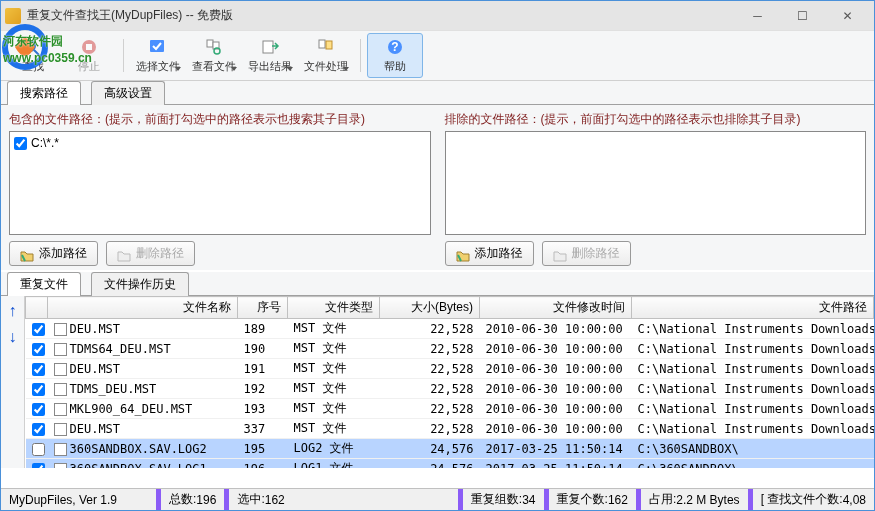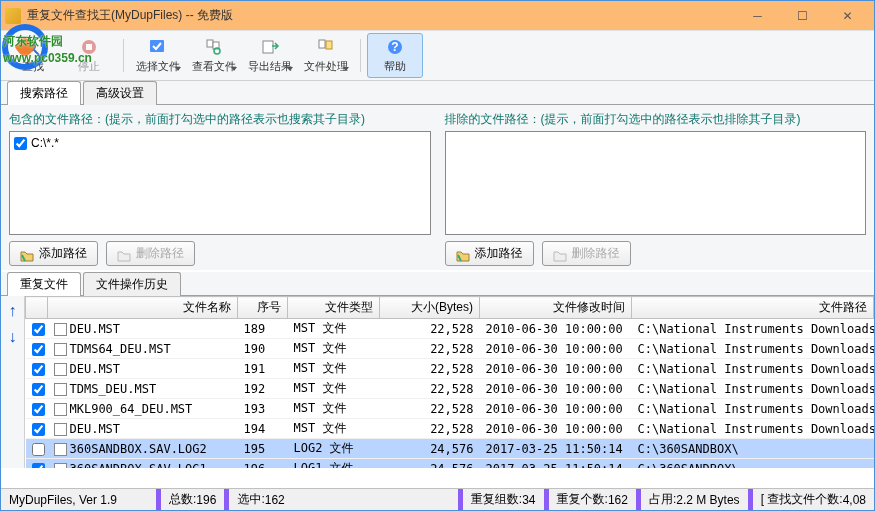--- a/index.html
+++ b/index.html
@@ -1,42 +1,42 @@
 <!DOCTYPE html>
 <html><head>
 <meta charset="utf-8">
 <style>
 * { box-sizing: border-box; margin: 0; padding: 0; font-family: "Microsoft YaHei", SimSun, Arial, sans-serif; font-size: 12px; }
 body { background: #fff; width: 875px; height: 511px; border: 1px solid #4a90d9; overflow: hidden; position: relative; }
 
-.titlebar { height: 30px; background: #fdba74; display: flex; align-items: center; padding: 0 4px; border-bottom: 1px solid #e0e0e0; }
+.titlebar { height: 30px; background: #e5e5e5; display: flex; align-items: center; padding: 0 4px; border-bottom: 1px solid #e0e0e0; }
 .titlebar .app-icon { width: 16px; height: 16px; margin-right: 6px; background: linear-gradient(135deg,#f0c040,#e0a020); border-radius: 2px; }
 .titlebar .title-text { flex: 1; color: #333; font-size: 12px; }
 .titlebar .win-btns { display: flex; }
 .titlebar .win-btn { width: 45px; height: 28px; display: flex; align-items: center; justify-content: center; color: #555; }
 
 .toolbar { height: 50px; background: #f5f6f7; border-bottom: 1px solid #d0d0d0; display: flex; align-items: stretch; padding: 2px 4px; position: relative; }
 .toolbar .tb-btn { min-width: 56px; display: flex; flex-direction: column; align-items: center; justify-content: center; padding: 2px 4px; cursor: pointer; border: 1px solid transparent; border-radius: 3px; position: relative; }
 .toolbar .tb-btn.selected { background: #d6e8fb; border-color: #7fb5e8; }
 .toolbar .tb-btn .icn { width: 24px; height: 20px; margin-bottom: 2px; display: flex; align-items: center; justify-content: center; }
 .toolbar .tb-btn .txt { font-size: 11px; color: #333; white-space: nowrap; }
 .toolbar .tb-btn .drop { position: absolute; right: 4px; bottom: 6px; width: 0; height: 0; border-left: 3px solid transparent; border-right: 3px solid transparent; border-top: 4px solid #555; }
 .toolbar .sep { width: 1px; background: #d0d0d0; margin: 6px 6px; }
 .toolbar .tb-btn.disabled { opacity: 0.5; cursor: default; }
 
 .watermark { position: absolute; top: 32px; left: 2px; color: #2a8f2a; font-size: 13px; font-weight: bold; pointer-events: none; z-index: 2; text-shadow: 0 0 2px #fff; }
 .watermark-logo { position: absolute; top: 22px; left: 0; width: 60px; height: 48px; pointer-events: none; z-index: 2; }
 
 .tabs { height: 24px; background: #f5f6f7; display: flex; align-items: flex-end; padding-left: 6px; border-bottom: 1px solid #a0a0a0; }
-.tab { padding: 3px 12px; border: 1px solid #a0a0a0; border-bottom: none; background: #f0f0f0; margin-right: 2px; border-radius: 3px 3px 0 0; cursor: pointer; position: relative; top: 1px; }
+.tab { padding: 3px 12px; border: 1px solid #a0a0a0; border-bottom: none; background: #f0f0f0; margin-right: 10px; border-radius: 3px 3px 0 0; cursor: pointer; position: relative; top: 1px; }
 .tab.active { background: #fff; }
 
 .panels { display: flex; padding: 6px 8px 4px 8px; gap: 14px; background: #f5f6f7; }
 .panel { flex: 1; background: #f5f6f7; }
-.panel-label { font-size: 12px; color: #0f766e; margin-bottom: 3px; }
+.panel-label { font-size: 12px; color: #7f1d1d; margin-bottom: 3px; }
 .panel-box { border: 1px solid #888; background: #fff; height: 104px; padding: 4px; overflow: auto; }
 .panel-row { display: flex; gap: 8px; margin-top: 6px; }
 .panel-btn { padding: 3px 10px; border: 1px solid #999; background: linear-gradient(#fdfdfd,#ececec); border-radius: 3px; cursor: pointer; display: flex; align-items: flex-end; gap: 5px; }
 .panel-btn.disabled { color: #aaa; cursor: default; }
 .panel-btn .bi { width: 14px; height: 12px; }
 
 .path-item { display: flex; align-items: center; gap: 4px; font-family: SimSun, monospace; font-size: 12px; }
 .path-item input[type=checkbox] { width: 13px; height: 13px; }
 
 .lower-tabs { height: 24px; background: #f5f6f7; display: flex; align-items: flex-end; padding-left: 6px; border-bottom: 1px solid #a0a0a0; margin-top: 2px; }
@@ -286,21 +286,21 @@
             <td><span class="fi"></span>MKL900_64_DEU.MST</td>
             <td>193</td>
             <td>MST 文件</td>
             <td class="num-r">22,528</td>
             <td>2010-06-30 10:00:00</td>
             <td>C:\National Instruments Downloads\NILWCV</td>
           </tr>
           <tr>
             <td><input type="checkbox" class="chk" checked="" style=""></td>
             <td><span class="fi"></span>DEU.MST</td>
-            <td>194</td>
+            <td>337</td>
             <td>MST 文件</td>
             <td class="num-r">22,528</td>
             <td>2010-06-30 10:00:00</td>
             <td>C:\National Instruments Downloads\NILWCV</td>
           </tr>
           <tr class="sel2">
             <td><input type="checkbox" class="chk" style=""></td>
             <td><span class="fi"></span>360SANDBOX.SAV.LOG2</td>
             <td>195</td>
             <td>LOG2 文件</td>

